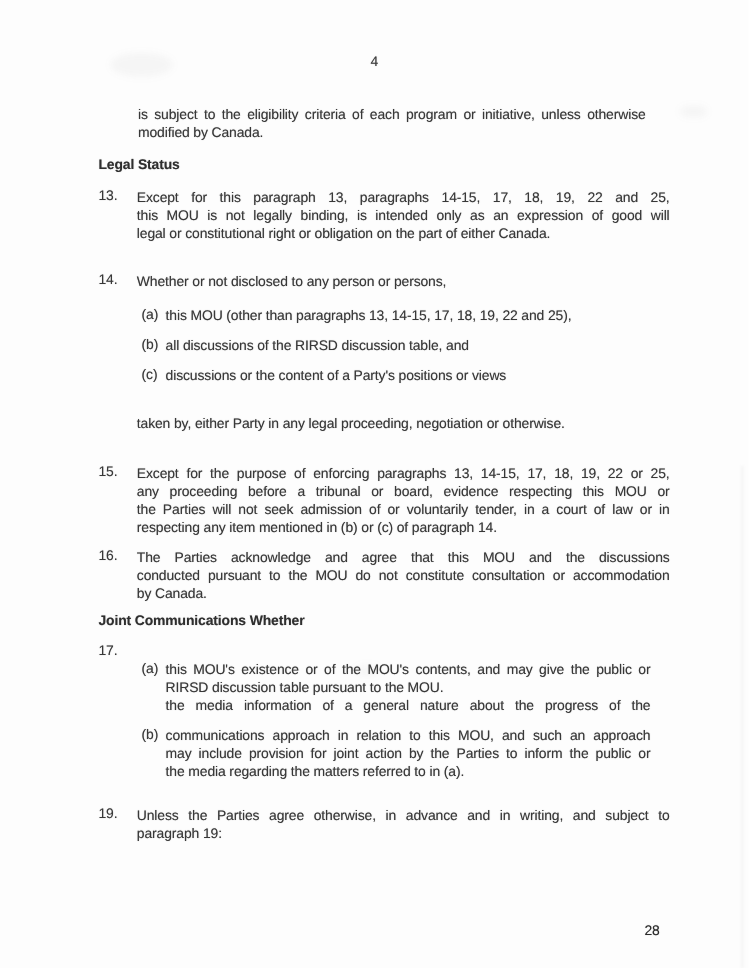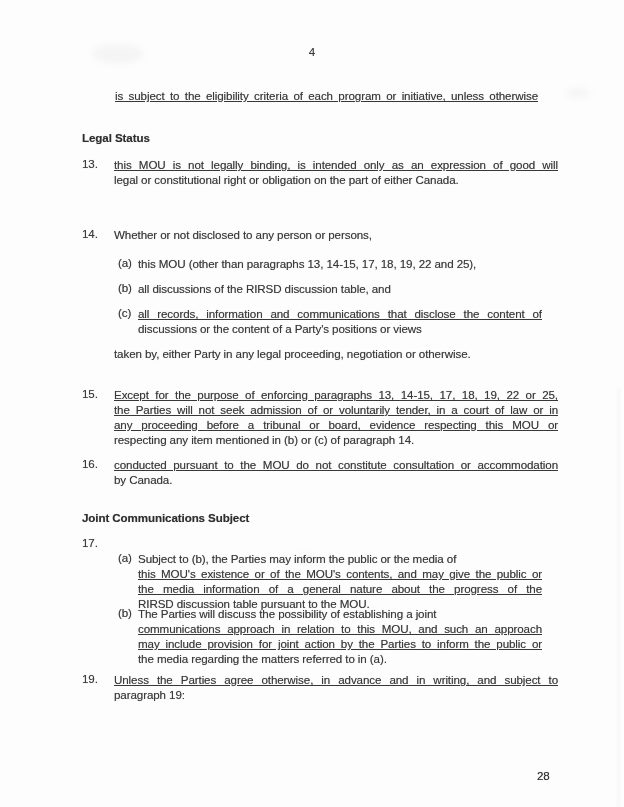--- a/index.html
+++ b/index.html
@@ -14,21 +14,21 @@
     letter-spacing:-0.1px;
     text-shadow:0 0 0.7px rgba(56,56,56,0.5);
   }
   .blk{position:absolute;left:0;width:624px;}
   .num{position:absolute;left:82px;top:0;}
   .txt{position:absolute;left:114px;top:0;width:444px;}
   .sub .marker{position:absolute;left:118px;top:0;}
   .sub .txt{left:138px;width:404px;}
   .intro .txt{left:115px;width:423px;}
   .ln{display:block;line-height:15px;text-align:left;}
-  .ln.j{text-align:justify;text-align-last:justify;text-decoration:underline;}
+  .ln.j{text-align:justify;text-align-last:justify;}
   .heading{position:absolute;left:82px;font-weight:bold;color:#2f2f2f;}
   .pageno-top{position:absolute;top:45px;left:0;width:624px;text-align:center;color:#3d3d3d;}
   .pageno-bottom{position:absolute;top:769px;left:537px;font-weight:normal;color:#2a2a2a;}
   .smudge{position:absolute;border-radius:50%;background:rgba(90,90,90,0.05);filter:blur(3px);}
   .streak{position:absolute;background:rgba(120,120,120,0.045);filter:blur(1px);}
 </style>
 </head>
 <body>
 
 <div class="page">
@@ -36,28 +36,30 @@
   <div class="smudge" style="left:92px;top:44px;width:52px;height:20px;"></div>
   <div class="smudge" style="left:566px;top:88px;width:24px;height:10px;"></div>
   <div class="smudge" style="left:296px;top:554px;width:20px;height:10px;"></div>
   <div class="streak" style="left:617px;top:388px;width:3px;height:419px;"></div>
 
   <div class="pageno-top">4</div>
 
   <div class="blk intro" style="top:88px">
     <div class="txt">
       <span class="ln j">is subject to the eligibility criteria of each program or initiative, unless otherwise</span>
+      <span class="ln">modified by Canada.</span>
     </div>
   </div>
 
   <div class="heading" style="top:131px">Legal Status</div>
 
   <div class="blk" style="top:157px">
     <span class="num">13.</span>
     <div class="txt">
+      <span class="ln j">Except for this paragraph 13, paragraphs 14-15, 17, 18, 19, 22 and 25,</span>
       <span class="ln j">this MOU is not legally binding, is intended only as an expression of good will</span>
       <span class="ln">legal or constitutional right or obligation on the part of either Canada.</span>
     </div>
   </div>
 
   <div class="blk" style="top:227px">
     <span class="num">14.</span>
     <div class="txt">
       <span class="ln">Whether or not disclosed to any person or persons,</span>
     </div>
@@ -73,69 +75,67 @@
   <div class="blk sub" style="top:281px">
     <span class="marker">(b)</span>
     <div class="txt">
       <span class="ln">all discussions of the RIRSD discussion table, and</span>
     </div>
   </div>
 
   <div class="blk sub" style="top:306px">
     <span class="marker">(c)</span>
     <div class="txt">
-      <span class="ln j">all records, information and communications that disclose the content of</span>
       <span class="ln">discussions or the content of a Party's positions or views</span>
     </div>
   </div>
 
   <div class="blk" style="top:346px">
     <div class="txt">
       <span class="ln">taken by, either Party in any legal proceeding, negotiation or otherwise.</span>
     </div>
   </div>
 
   <div class="blk" style="top:387px">
     <span class="num">15.</span>
     <div class="txt">
       <span class="ln j">Except for the purpose of enforcing paragraphs 13, 14-15, 17, 18, 19, 22 or 25,</span>
+      <span class="ln j">any proceeding before a tribunal or board, evidence respecting this MOU or</span>
       <span class="ln j">the Parties will not seek admission of or voluntarily tender, in a court of law or in</span>
-      <span class="ln j">any proceeding before a tribunal or board, evidence respecting this MOU or</span>
       <span class="ln">respecting any item mentioned in (b) or (c) of paragraph 14.</span>
     </div>
   </div>
 
   <div class="blk" style="top:457px">
     <span class="num">16.</span>
     <div class="txt">
+      <span class="ln j">The Parties acknowledge and agree that this MOU and the discussions</span>
       <span class="ln j">conducted pursuant to the MOU do not constitute consultation or accommodation</span>
       <span class="ln">by Canada.</span>
     </div>
   </div>
 
-  <div class="heading" style="top:511px">Joint Communications Subject</div>
+  <div class="heading" style="top:511px">Joint Communications Whether</div>
 
   <div class="blk" style="top:536px">
     <span class="num">17.</span>
   </div>
 
   <div class="blk sub" style="top:551px">
     <span class="marker">(a)</span>
     <div class="txt">
-      <span class="ln">Subject to (b), the Parties may inform the public or the media of</span>
       <span class="ln j">this MOU's existence or of the MOU's contents, and may give the public or</span>
+      <span class="ln">RIRSD discussion table pursuant to the MOU.</span>
       <span class="ln j">the media information of a general nature about the progress of the</span>
-      <span class="ln">RIRSD discussion table pursuant to the MOU.</span>
     </div>
   </div>
 
   <div class="blk sub" style="top:606px">
     <span class="marker">(b)</span>
     <div class="txt">
-      <span class="ln">The Parties will discuss the possibility of establishing a joint</span>
       <span class="ln j">communications approach in relation to this MOU, and such an approach</span>
       <span class="ln j">may include provision for joint action by the Parties to inform the public or</span>
       <span class="ln">the media regarding the matters referred to in (a).</span>
     </div>
   </div>
 
   <div class="blk" style="top:672px">
     <span class="num">19.</span>
     <div class="txt">
       <span class="ln j">Unless the Parties agree otherwise, in advance and in writing, and subject to</span>

